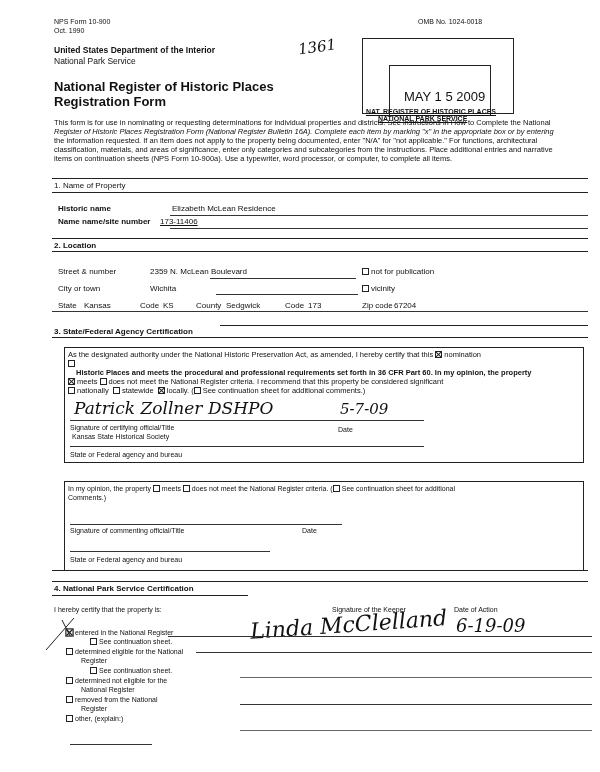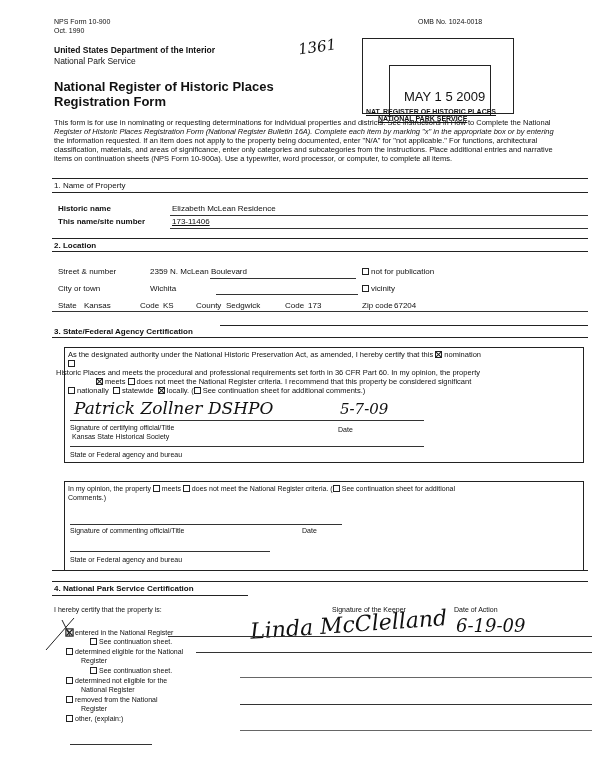--- a/index.html
+++ b/index.html
@@ -48,22 +48,22 @@
 <div class="abs small" style="left:54px;top:154px;width:524px;white-space:nowrap;overflow:hidden;">items on continuation sheets (NPS Form 10-900a). Use a typewriter, word processor, or computer, to complete all items.</div>
 
 <div class="hr" style="left:52px;top:178px;width:536px;"></div>
 <div class="abs lbl" style="left:54px;top:181px;">1. Name of Property</div>
 <div class="hr" style="left:52px;top:192px;width:536px;"></div>
 
 <div class="abs lbl bold" style="left:58px;top:204px;">Historic name</div>
 <div class="abs lbl" style="left:172px;top:204px;">Elizabeth McLean Residence</div>
 <div class="hr-thin" style="left:170px;top:215px;width:418px;"></div>
 
-<div class="abs lbl bold" style="left:58px;top:217px;">This name/site number</div>
-<div class="abs lbl" style="left:172px;top:217px;text-decoration:underline;">173-11406</div>
+<div class="abs lbl bold" style="left:58px;top:217px;">Name name/site number</div>
+<div class="abs lbl" style="left:160px;top:217px;text-decoration:underline;">173-11406</div>
 <div class="hr-thin" style="left:170px;top:228px;width:418px;"></div>
 
 <div class="hr" style="left:52px;top:238px;width:536px;"></div>
 <div class="abs lbl bold" style="left:54px;top:241px;">2. Location</div>
 <div class="hr" style="left:52px;top:251px;width:536px;"></div>
 
 <div class="abs lbl" style="left:58px;top:267px;">Street &amp; number</div>
 <div class="abs lbl" style="left:150px;top:267px;">2359 N. McLean Boulevard</div>
 <div class="hr-thin" style="left:210px;top:278px;width:146px;"></div>
 <div class="abs lbl" style="left:362px;top:267px;">
@@ -95,22 +95,22 @@
 
 <div class="abs" style="left:64px;top:347px;width:520px;height:116px;border:1.3px solid #222;border-right:1.3px solid #222;box-sizing:border-box;"></div>
 
 <div class="abs small" style="left:68px;top:350px;white-space:nowrap;">
   <span>As the designated authority under the National Historic Preservation Act, as amended, I hereby certify that this</span>
   <span class="cb checked"></span><span>nomination</span>
 </div>
 <div class="abs small" style="left:68px;top:359px;white-space:nowrap;width:512px;overflow:hidden;">
   <span class="cb"></span>
 </div>
-<div class="abs small" style="left:56px;top:368px;white-space:nowrap;width:512px;overflow:hidden;">Historic Places and meets the procedural and professional requirements set forth in 36 CFR Part 60. In my opinion, the property</div>
-<div class="abs small" style="left:68px;top:377px;white-space:nowrap;margin-left:28px;">
+<div class="abs small" style="left:76px;top:368px;white-space:nowrap;width:512px;overflow:hidden;font-weight:bold;">Historic Places and meets the procedural and professional requirements set forth in 36 CFR Part 60. In my opinion, the property</div>
+<div class="abs small" style="left:68px;top:377px;white-space:nowrap;">
   <span class="cb checked"></span><span>meets</span>
   <span class="cb"></span><span>does not meet the National Register criteria.  I recommend that this property be considered significant</span>
 </div>
 <div class="abs small" style="left:68px;top:386px;white-space:nowrap;">
   <span class="cb"></span><span>nationally</span>
   &nbsp;<span class="cb"></span><span>statewide</span>
   &nbsp;<span class="cb checked"></span><span>locally. (</span><span class="cb"></span><span>See continuation sheet for additional comments.)</span>
 </div>
 
 <div class="abs sig" style="left:74px;top:398px;font-size:17px;text-align:right;">Patrick Zollner  DSHPO</div>

